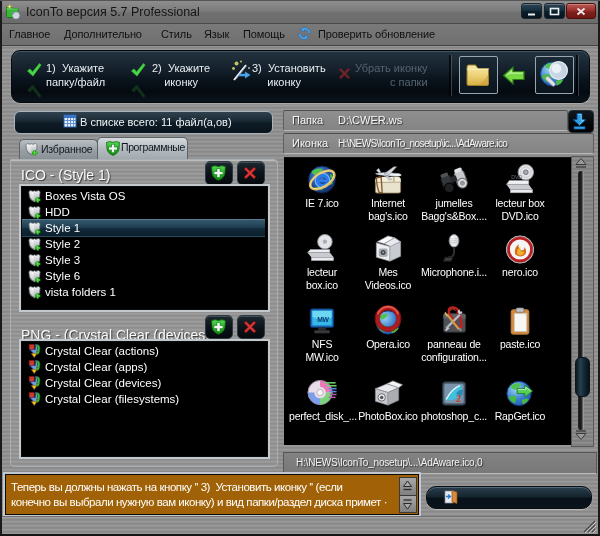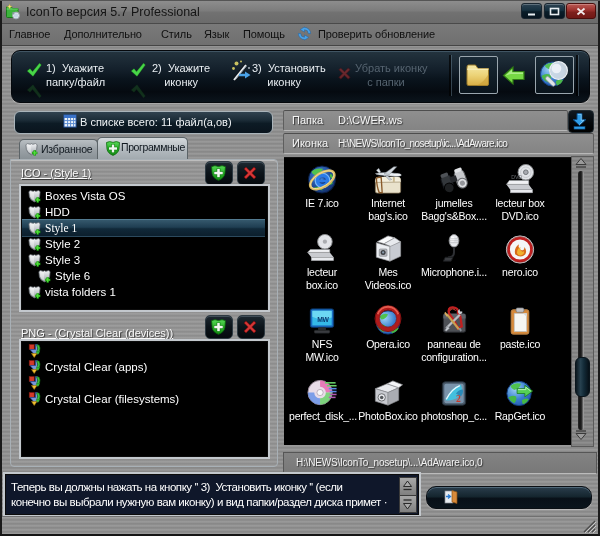--- a/index.html
+++ b/index.html
@@ -17,58 +17,58 @@
  background:linear-gradient(180deg,#7a7a7a 0%,#6f6f6f 100%);border-bottom:1px solid #454545;}
 .menuitem{position:absolute;top:28px;font-size:11px;letter-spacing:-0.1px;color:#101010;}
 .winbtn{position:absolute;top:3px;height:14px;border-radius:3px;border:1px solid #1a2630;
  background:linear-gradient(180deg,#2c4252 0%,#16303f 45%,#0a1d29 55%,#071520 100%);
  box-shadow:inset 0 1px 0 rgba(255,255,255,.25);color:#e8e8e8;text-align:center;}
 #btn-close{background:linear-gradient(180deg,#bb5a54 0%,#9a302c 45%,#7e201c 60%,#701815 100%);border-color:#4a0e0c;}
 #toolbar{position:absolute;left:11px;top:50px;width:577px;height:51px;border-radius:9px;
  background:linear-gradient(180deg,#24343f 0%,#131f2a 38%,#0a141d 55%,#050a10 80%,#0b141c 100%);
  border:1px solid #05080c;box-shadow:inset 0 1px 0 rgba(120,150,170,.35), 0 1px 1px rgba(255,255,255,.3);}
 .tbtext{position:absolute;font-size:11px;color:#e9eef2;line-height:14px;}
-.tbgray{color:#566470;}
+.tbgray{color:#566470;text-align:right;}
 .tbsep{position:absolute;top:55px;height:41px;width:5px;
  background:linear-gradient(90deg,rgba(0,0,0,.7) 0 2px,rgba(130,160,180,.35) 2px 3px,transparent 3px);}
 .tbbtn{position:absolute;top:56px;width:37px;height:36px;border:1px solid #9aa6ae;border-radius:2px;
  background:linear-gradient(180deg,#1a2a36 0%,#0a141c 100%);}
 
 #hdrbar{position:absolute;left:14px;top:111px;width:257px;height:21px;border-radius:6px;
  border:1px solid #aab4ba;background:linear-gradient(180deg,#31424f 0%,#1b2b36 40%,#0d1b25 55%,#0a141d 100%);}
 #hdrbar span{position:absolute;left:65px;top:4px;font-size:11px;color:#f0f3f5;}
 .tab{position:absolute;font-size:10.5px;color:#10181f;border:1px solid #5c6468;border-bottom:none;
  border-radius:5px 5px 0 0;}
 #tab1{left:19px;top:139px;width:77px;height:20px;background:linear-gradient(180deg,#b9bfc3 0%,#9aa1a6 50%,#878f94 100%);}
 #tab2{left:97px;top:137px;width:89px;height:22px;background:linear-gradient(180deg,#d4d9dc 0%,#b4bbc0 50%,#a0a8ad 100%);}
 #tab1 b,#tab2 b{font-weight:normal;position:absolute;top:3px;}
 #lpanel{position:absolute;left:10px;top:159px;width:266px;height:306px;border:1px solid #a8b0b6;
  background:repeating-linear-gradient(180deg,#8b8b8b 0px,#989898 1px,#a0a0a0 2px,#8f8f8f 3px,#8b8b8b 4px);
  border-radius:0 4px 4px 4px;box-shadow:inset 0 1px 0 rgba(255,255,255,.4);}
-.seclabel{position:absolute;font-size:11px;color:#fafafa;text-shadow:1px 1px 1px #3a3a3a;text-decoration:underline;}
+.seclabel{position:absolute;font-size:14px;color:#fafafa;text-shadow:1px 1px 1px #3a3a3a;}
 .sqbtn{position:absolute;width:26px;height:22px;border-radius:5px;background:linear-gradient(180deg,#1d2830 0%,#0c141a 50%,#05090d 100%);border:1px solid #2e3a42;box-shadow:inset 0 1px 0 rgba(150,170,185,.3);}
 .blacklist{position:absolute;background:#000;border:1px solid #0c0c0c;outline:2px solid #c3c8cd;outline-offset:-0px;}
 .lrow{position:absolute;left:0;width:100%;height:16px;color:#fff;font-size:11.5px;}
 .lrow span{position:absolute;left:23px;top:2px;}
 .selrow{background:linear-gradient(180deg,#35586c 0%,#1f3e52 45%,#112939 55%,#0c1f2d 100%);
- border-top:1px solid #527a90;border-bottom:1px solid #2c4a5e;margin-top:-1px;font-family:Liberation Serif, serif;}
+ border-top:1px solid #527a90;border-bottom:1px solid #2c4a5e;margin-top:-1px;}
 
 .fieldbar{position:absolute;height:19px;border:1px solid #5e5e5e;border-top-color:#4e4e4e;border-bottom-color:#b8b8b8;
  background:linear-gradient(180deg,#8f8f8f 0%,#848484 100%);border-radius:2px;}
 .fieldbar .lab,.fieldbar .val{position:absolute;top:3px;font-size:11px;color:#f5f5f5;text-shadow:1px 1px 1px #333;}
 #icongrid{position:absolute;left:284px;top:157px;width:287px;height:287px;background:#000;border-top:1px solid #111;}
 .cell{position:absolute;width:66px;text-align:center;color:#fff;font-size:10.5px;letter-spacing:-0.2px;line-height:12.5px;}
 .cicon{display:block;margin:0 auto 0 auto;height:33px;}
 #scrollcol{position:absolute;left:571px;top:156px;width:21px;height:289px;
  background:repeating-linear-gradient(180deg,#7c7c7c 0px,#8a8a8a 1px,#929292 2px,#808080 3px,#7c7c7c 4px);
  border:1px solid #5a5a5a;}
 #pathbar{position:absolute;left:283px;top:452px;width:312px;height:20px;border:1px solid #565656;border-bottom-color:#bbb;
  background:linear-gradient(180deg,#838383 0%,#787878 100%);}
 #pathbar span{position:absolute;left:12px;top:4px;font-size:10px;letter-spacing:-0.2px;color:#f2f2f2;text-shadow:1px 1px 1px #333;}
-#statusbox{position:absolute;left:5px;top:474px;width:412px;height:39px;background:#0f172a;border:1px solid #0c0c0c;outline:2px solid #c3c8cd;color:#fff;font-size:11px;line-height:15px;}
+#statusbox{position:absolute;left:5px;top:474px;width:412px;height:39px;background:#a16207;border:1px solid #0c0c0c;outline:2px solid #c3c8cd;color:#fff;font-size:11px;line-height:15px;}
 #statusbox .txt{position:absolute;left:5px;top:5px;width:398px;font-size:11.5px;letter-spacing:-0.45px;line-height:15px;}
 #closebtn{position:absolute;left:426px;top:486px;width:164px;height:21px;border-radius:10px;
  background:linear-gradient(180deg,#2a3d4c 0%,#15262f 45%,#081018 55%,#0a141c 100%);
  border:1px solid #0a0f14;box-shadow:inset 0 1px 0 rgba(140,170,190,.4), 0 1px 1px rgba(255,255,255,.35);
  color:#f0f4f6;font-size:12px;}
 #closebtn span{position:absolute;left:36px;top:4px;white-space:nowrap;font-size:11.5px;letter-spacing:-0.2px;}
 .shic{position:absolute;top:0px;}
 .icsvg{position:absolute;z-index:10;}
 
 </style></head><body>
@@ -296,47 +296,49 @@
       <use href="#shield"></use>
     </svg>
     <span>Style 2</span>
   </div>
 <div class="lrow" style="left:22px;top:252px;width:243px;">
     <svg class="shic" style="left:5px;" width="15" height="15" viewBox="0 0 16 16">
       <use href="#shield"></use>
     </svg>
     <span>Style 3</span>
   </div>
-<div class="lrow" style="left:22px;top:268px;width:243px;margin-left:10px;">
+<div class="lrow" style="left:22px;top:268px;width:243px;">
     <svg class="shic" style="left:5px;" width="15" height="15" viewBox="0 0 16 16">
       <use href="#shield"></use>
     </svg>
     <span>Style 6</span>
   </div>
 <div class="lrow" style="left:22px;top:284px;width:243px;padding-left:20px;">
     <svg class="shic" style="left:5px;" width="15" height="15" viewBox="0 0 16 16">
       <use href="#shield"></use>
     </svg>
     <span>vista folders 1</span>
   </div>
 <div class="lrow" style="left:22px;top:343px;width:243px;">
     <svg class="shic" style="left:4px;" width="16" height="16" viewBox="0 0 16 16">
       <use href="#ccarrow"></use>
     </svg>
+    <span>Crystal Clear (actions)</span>
   </div>
 <div class="lrow" style="left:22px;top:359px;width:243px;">
     <svg class="shic" style="left:4px;" width="16" height="16" viewBox="0 0 16 16">
       <use href="#ccarrow"></use>
     </svg>
     <span>Crystal Clear (apps)</span>
   </div>
 <div class="lrow" style="left:22px;top:375px;width:243px;">
     <svg class="shic" style="left:4px;" width="16" height="16" viewBox="0 0 16 16">
       <use href="#ccarrow"></use>
     </svg>
+    <span>Crystal Clear (devices)</span>
   </div>
 <div class="lrow" style="left:22px;top:391px;width:243px;">
     <svg class="shic" style="left:4px;" width="16" height="16" viewBox="0 0 16 16">
       <use href="#ccarrow"></use>
     </svg>
     <span>Crystal Clear (filesystems)</span>
   </div>
 <div class="fieldbar" style="left:283px;top:110px;width:283px;">
   <span class="lab" style="left:8px;">Папка</span>
     <span class="val" style="left:54px;">D:\CWER.ws</span>

